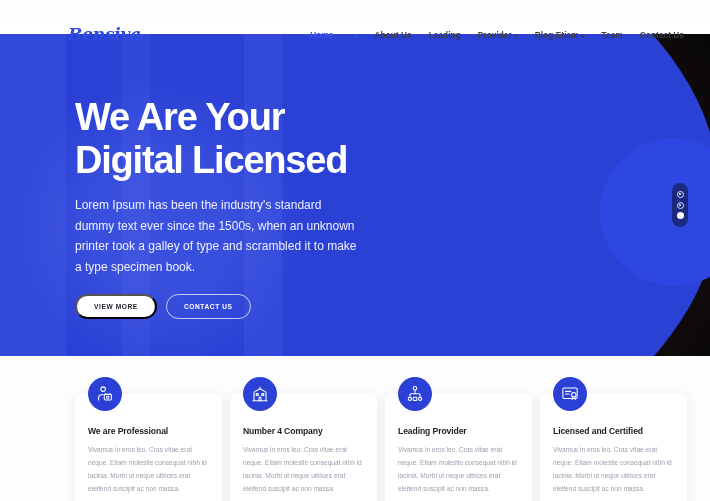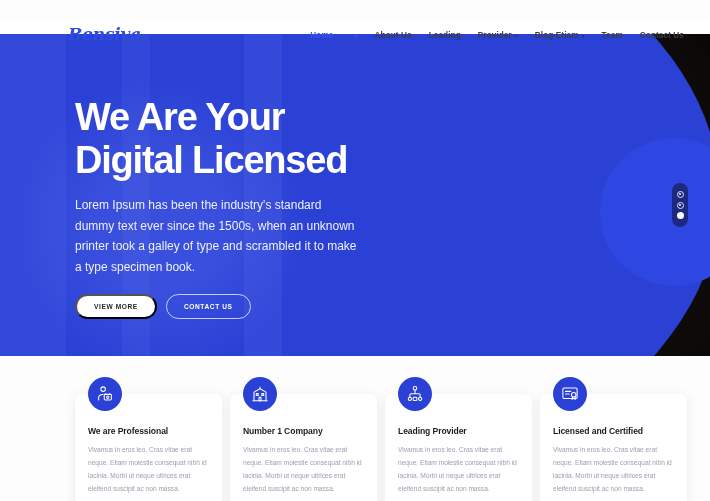--- a/index.html
+++ b/index.html
@@ -280,21 +280,21 @@
       <div class="card-icon">
         <svg viewBox="0 0 24 24" fill="none" stroke="#fff" stroke-width="1.4" stroke-linecap="round" stroke-linejoin="round">
           <path d="M4 21V9.5l8-4.5 8 4.5V21"></path>
           <path d="M2.5 21h19"></path>
           <rect x="7" y="11.5" width="2.6" height="2.6"></rect>
           <rect x="14.4" y="11.5" width="2.6" height="2.6"></rect>
           <rect x="10.7" y="16.5" width="2.6" height="4.5"></rect>
           <path d="M12 5V2.8"></path>
         </svg>
       </div>
-      <div class="card-title">Number 1 Company</div>
+      <div class="card-title">Number 4 Company</div>
       <div class="card-text">Vivamus in eros leo. Cras vitae erat neque. Etiam molestie consequat nibh id lacinia. Morbi ut neque ultrices erat eleifend suscipit ac non massa.</div>
     </div>
 
     <div class="card">
       <div class="card-icon">
         <svg viewBox="0 0 24 24" fill="none" stroke="#fff" stroke-width="1.4" stroke-linecap="round" stroke-linejoin="round">
           <circle cx="12" cy="4.4" r="2.4"></circle>
           <path d="M12 6.8v3.4M5.2 16V13q0-1.4 1.4-1.4h10.8q1.4 0 1.4 1.4v3"></path>
           <circle cx="5.2" cy="18.4" r="2.2"></circle>
           <rect x="9.6" y="16.2" width="4.8" height="4.4" rx="1"></rect>

